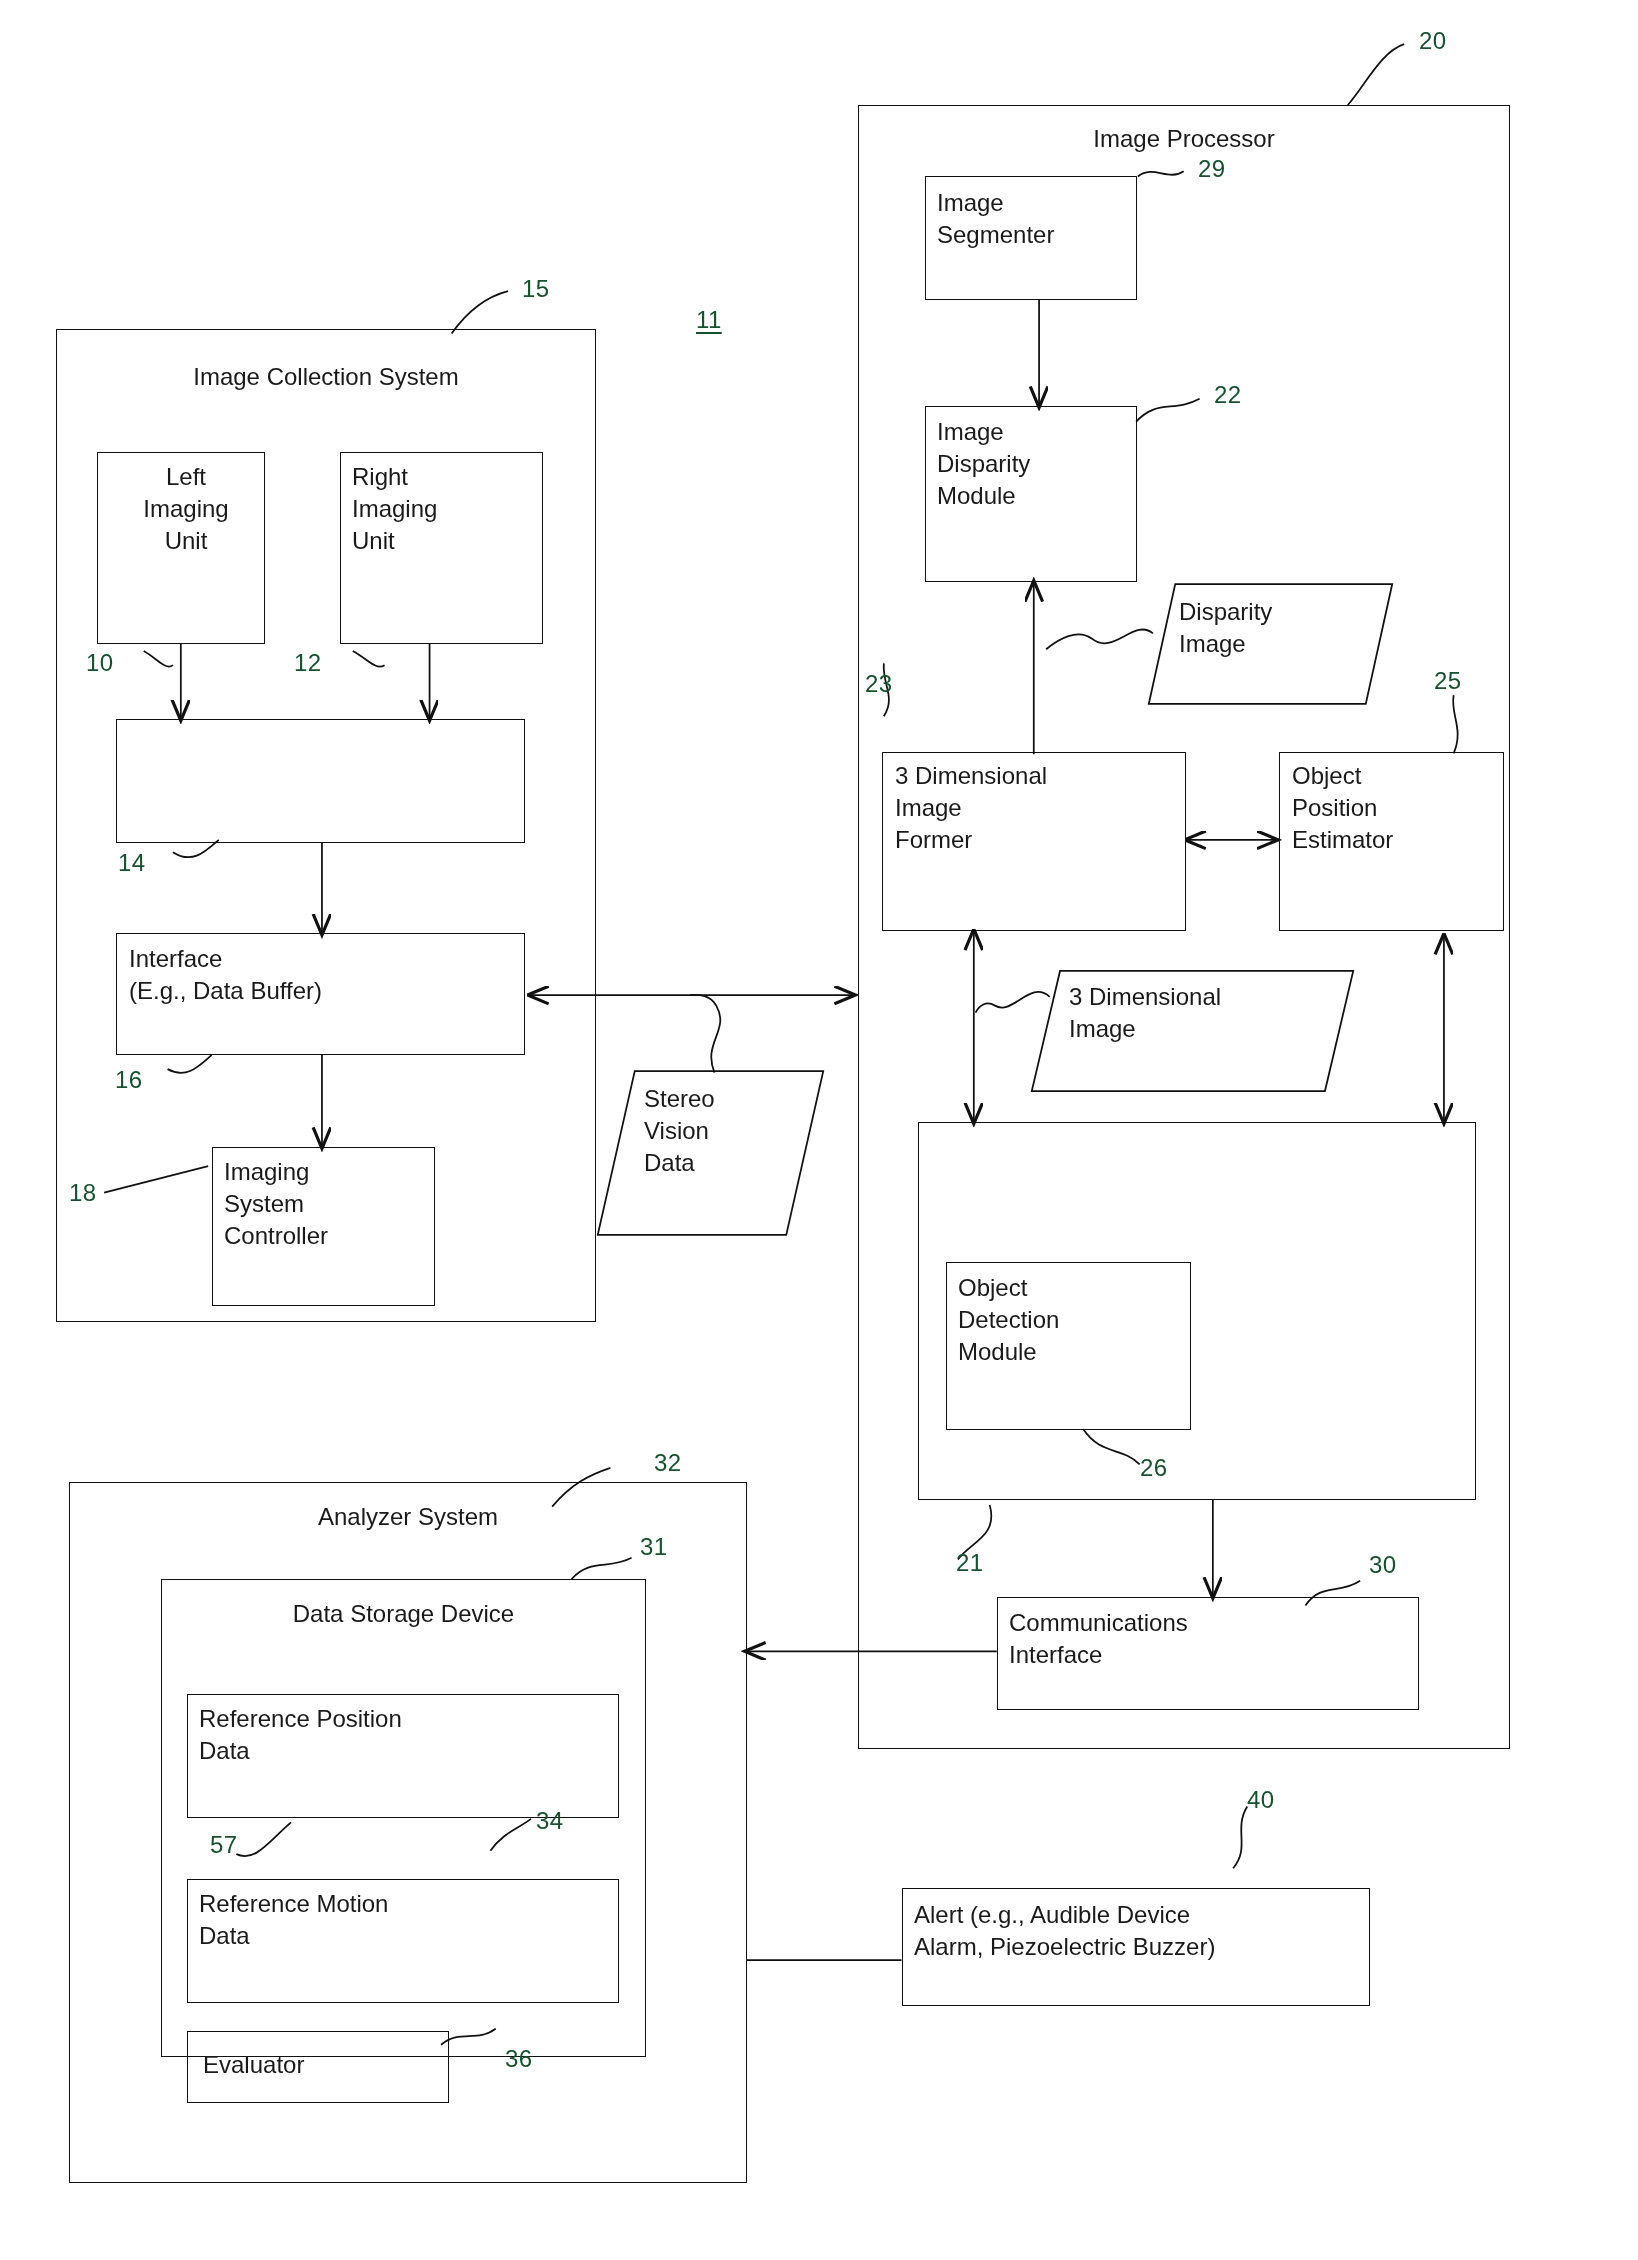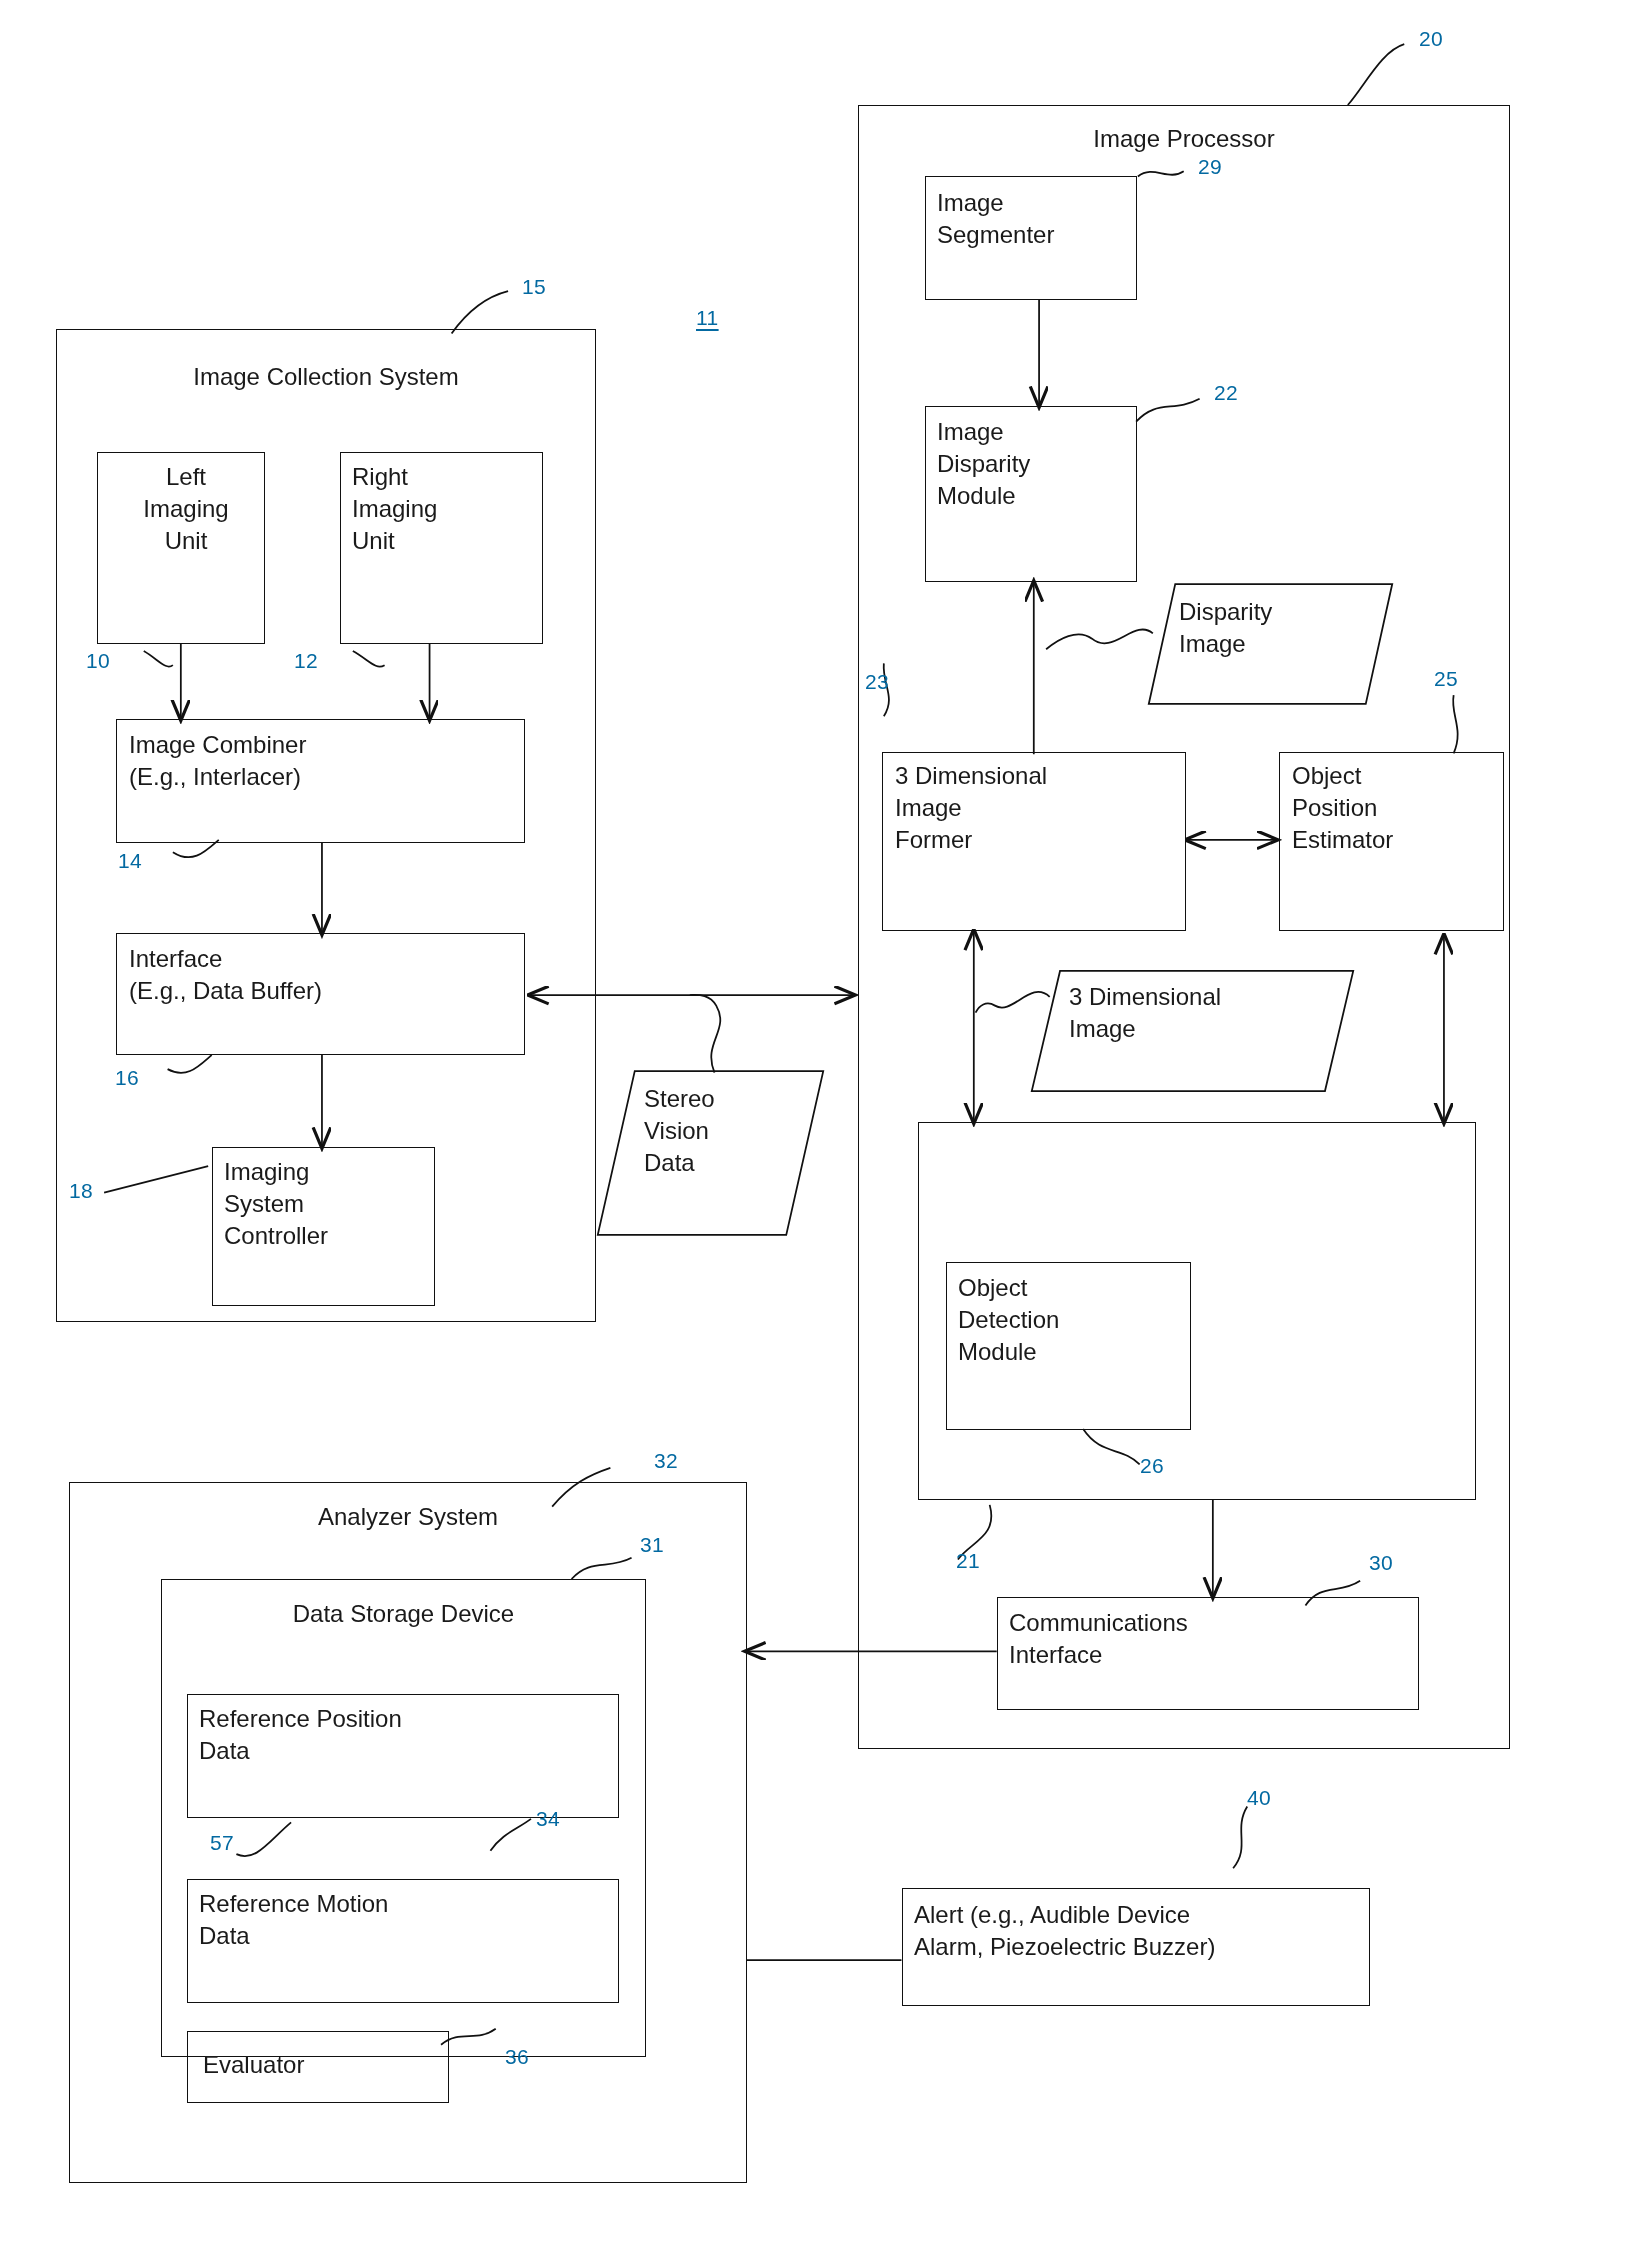--- a/index.html
+++ b/index.html
@@ -38,22 +38,22 @@
     line-height: 1.34;
     color: #1a1a1a;
   }
   .box-label.pad {
     left: 12.4px;
     top: 8.8px;
     right: 5.3px;
   }
   .ref {
     position: absolute;
-    font-size: 21px;
-    color: #0369a1;
+    font-size: 24px;
+    color: #14532d;
     letter-spacing: 0.4px;
   }
   .ref.underline {
     text-decoration: underline;
     text-underline-offset: 4.4px;
     margin-left: 12px;
   }
 
   
   .para {
@@ -176,22 +176,20 @@
 Unit</div>
   <div class="ref" style="left:86px; top:649px;">10</div>
 
   <div class="box" style="left:340px; top:452px; width:203px; height:192px;"></div>
   <div class="box-label pad" style="left:352px; top:461px; width:190px; white-space:pre;">Right
 Imaging
 Unit</div>
   <div class="ref" style="left:294px; top:649px;">12</div>
 
   <div class="box" style="left:116px; top:719px; width:409px; height:124px;"></div>
-  <div class="box-label pad" style="left:129px; top:729px; width:393px; white-space:pre;">Image Combiner
-(E.g., Interlacer)</div>
   <div class="ref" style="left:118px; top:849px;">14</div>
 
   <div class="box" style="left:116px; top:933px; width:409px; height:122px;"></div>
   <div class="box-label pad" style="left:129px; top:943px; width:393px; white-space:pre;">Interface
 (E.g., Data Buffer)</div>
   <div class="ref" style="left:115px; top:1066px;">16</div>
 
   <div class="box" style="left:212px; top:1147px; width:223px; height:159px;"></div>
   <div class="box-label pad" style="left:224px; top:1156px; width:212px; white-space:pre;">Imaging
 System

